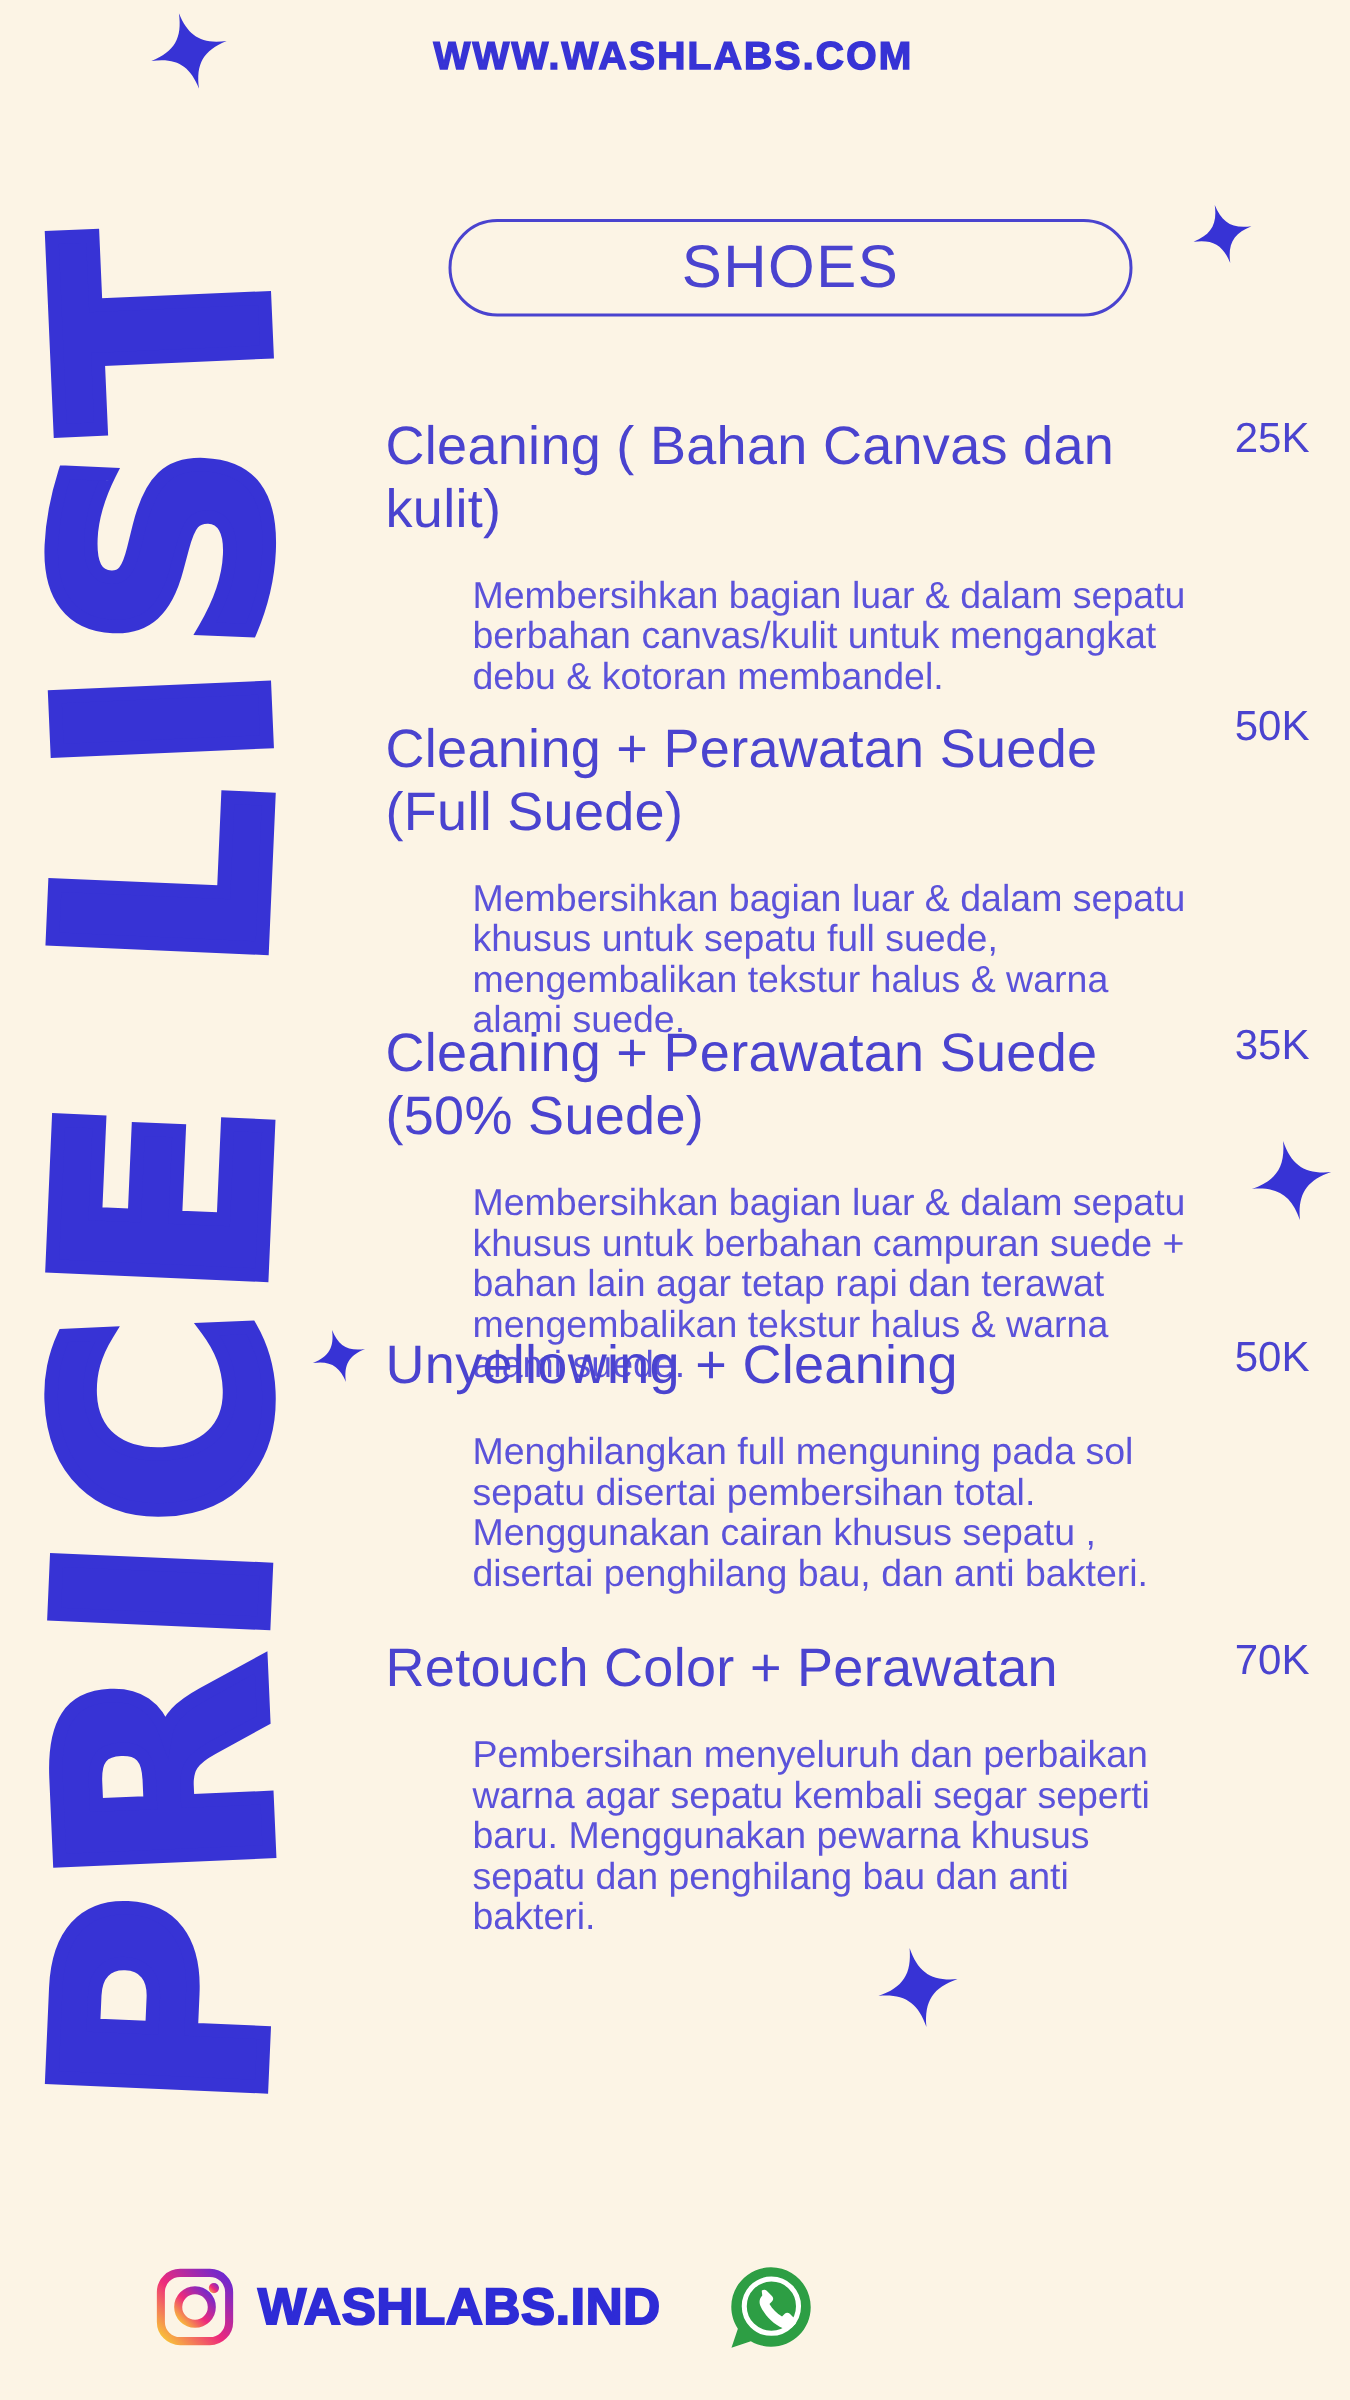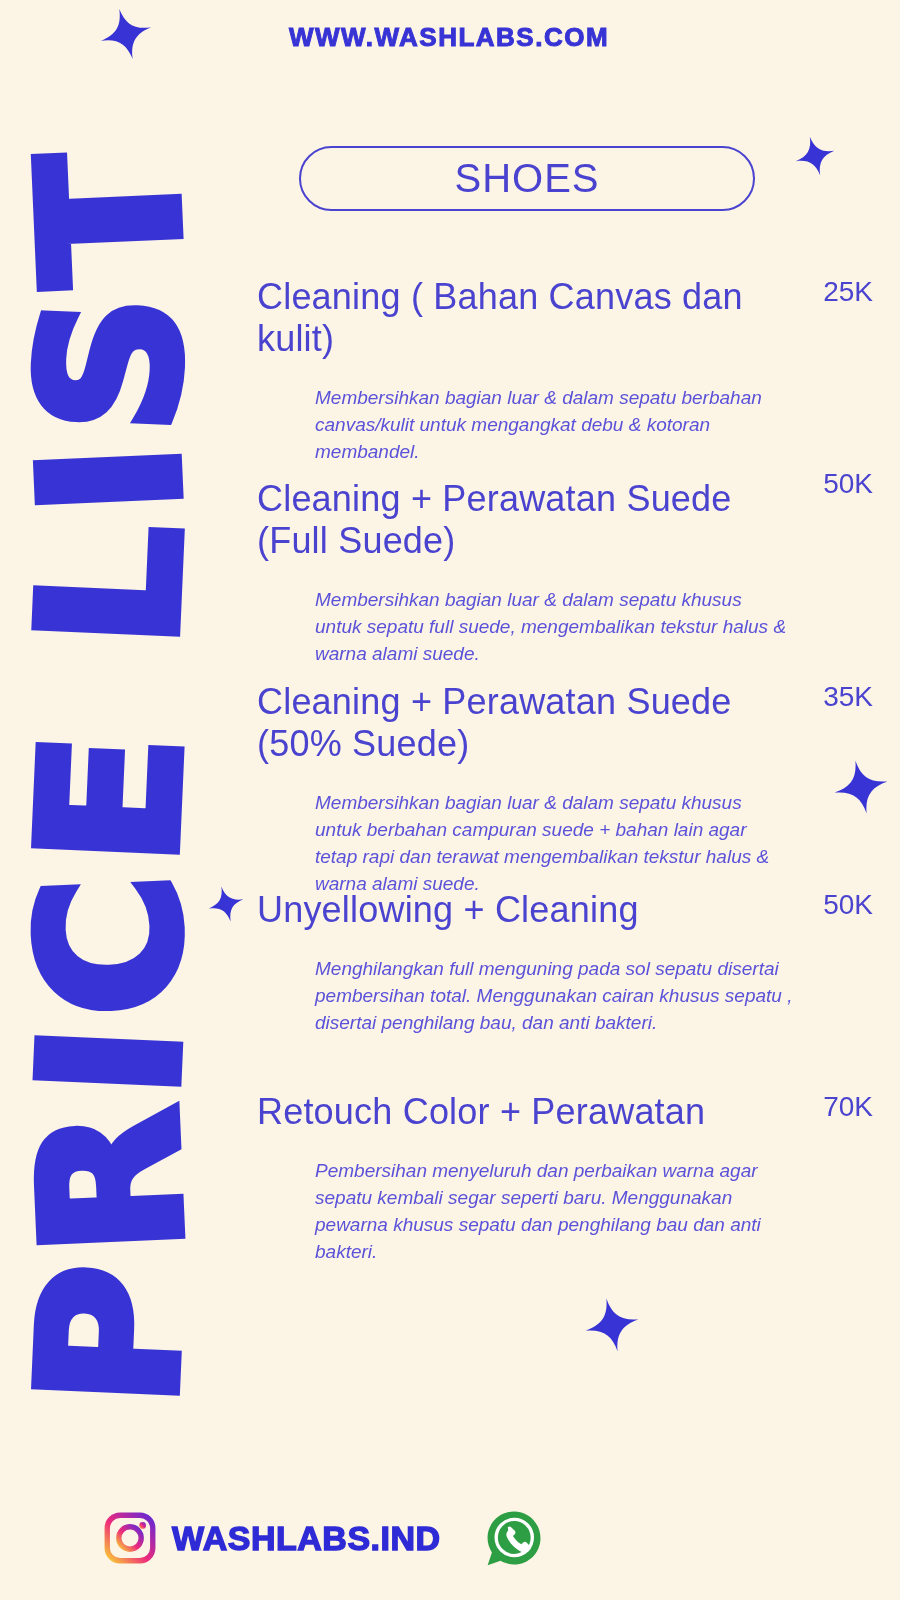--- a/index.html
+++ b/index.html
@@ -59,21 +59,21 @@
     font-size:40px;letter-spacing:1px;color:var(--heading);font-weight:400;
   }
 
   
   .item{position:absolute;left:257px;width:616px;}
   .item-head{display:flex;justify-content:space-between;align-items:flex-start;}
   .item-name{font-size:36px;color:var(--heading);letter-spacing:0.2px;}
   .item-price{font-size:28px;color:var(--heading);margin-left:12px;white-space:nowrap;}
   .item-desc{
     margin:24px 0 0 58px;width:478px;
-    font-size:19px;line-height:27px;color:var(--body);font-style:italic;
+    font-size:25px;line-height:27px;color:var(--body);
   }
 
   
   .sparkle{position:absolute;}
   .sparkle svg{display:block;width:100%;height:100%;}
   .sparkle path{fill:var(--accent);}
 
   
   .footer{
     position:absolute;left:102px;top:1506px;height:64px;

